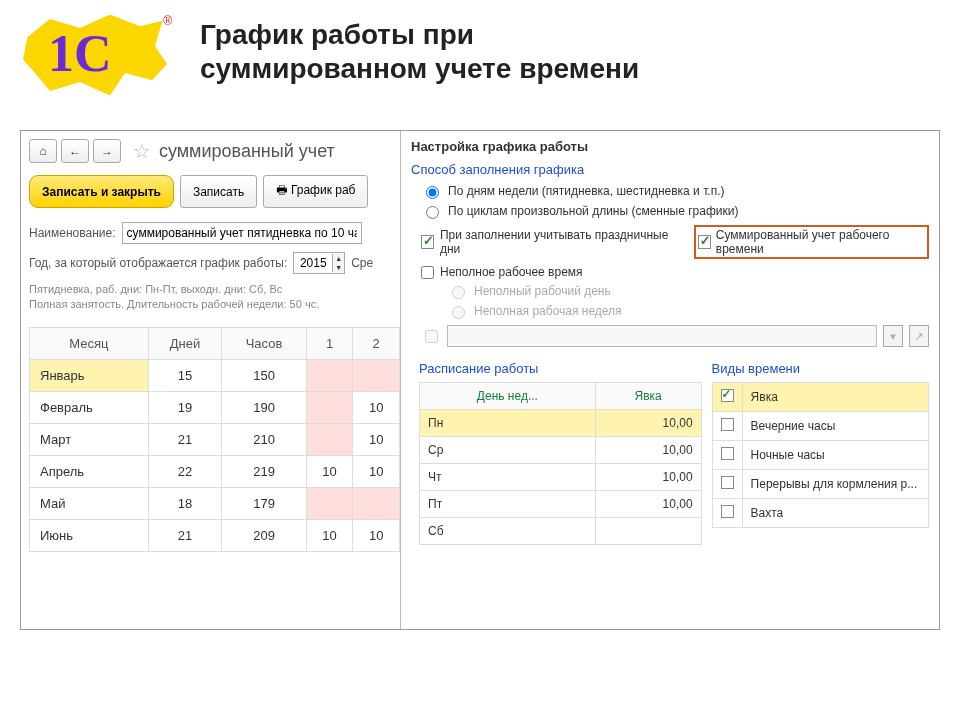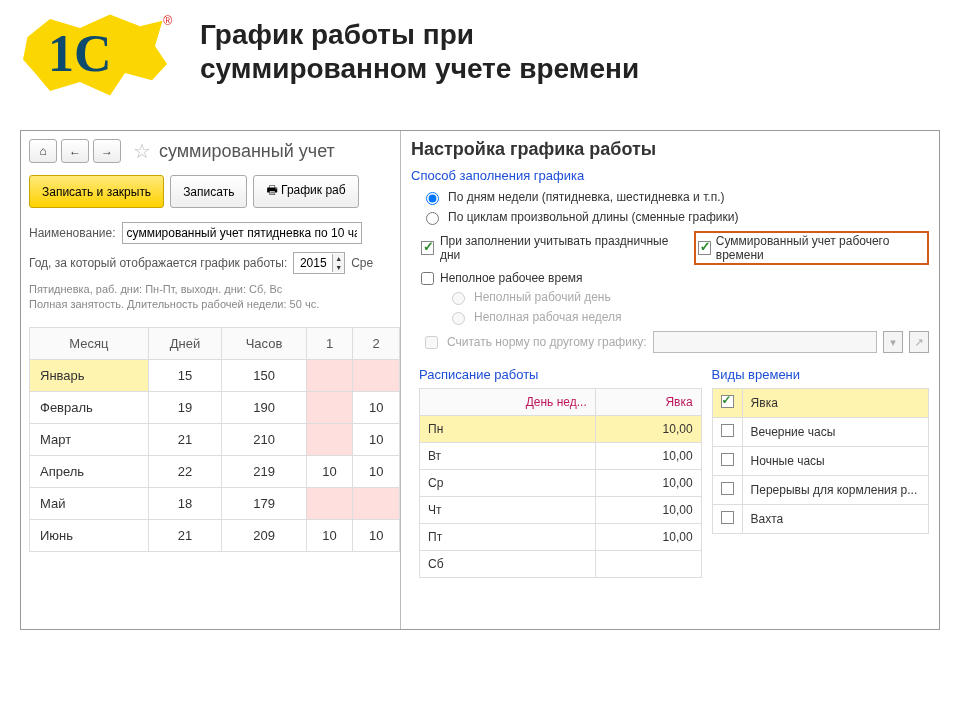--- a/index.html
+++ b/index.html
@@ -31,21 +31,21 @@
     background: #fcd600;
     clip-path: polygon(5% 30%, 20% 10%, 40% 20%, 60% 5%, 80% 18%, 95% 12%, 90% 40%, 98% 60%, 88% 78%, 70% 70%, 60% 95%, 40% 80%, 20% 90%, 10% 70%, 2% 55%);
   }
   .logo-1c {
     position: absolute;
     left: 28px;
     top: 18px;
     font-family: Georgia, serif;
     font-size: 52px;
     font-weight: bold;
-    color: #0c4a6e;
+    color: #6d28d9;
     line-height: 1;
   }
   .logo-reg {
     position: absolute;
     right: 8px;
     top: 4px;
     color: #d22;
     font-size: 12px;
   }
   .page-title {
@@ -112,21 +112,22 @@
     border: 1px solid #aaa;
     background: linear-gradient(#fff,#eee);
     border-radius: 3px;
     padding: 5px 12px;
     cursor: pointer;
     font-size: 12px;
   }
   .btn-primary {
     background: linear-gradient(#ffe97a,#ffd200);
     border-color: #c9a400;
-    font-weight: normal;
+    font-weight: bold;
+    border-radius: 9px;
   }
   .field-row {
     display: flex;
     align-items: center;
     gap: 6px;
     margin-bottom: 8px;
     font-size: 12px;
   }
   .field-row label { color: #555; }
   .txt-input {
@@ -180,21 +181,21 @@
     background: #fafafa;
     color: #555;
     font-weight: normal;
   }
   table.months td.month-name { text-align: left; padding-left: 10px; }
   table.months tr.hl td.month-name { background: #fff3b0; }
   td.pink { background: #ffdede; }
   
   .section-title {
     font-weight: bold;
-    font-size: 18px;
+    font-size: 13px;
     margin-bottom: 8px;
   }
   .green-title {
     color: #1d4ed8;
     font-size: 13px;
     margin: 8px 0 6px 0;
   }
   .radio-row, .check-row {
     display: flex;
     align-items: center;
@@ -264,23 +265,23 @@
     width: 100%;
     font-size: 12px;
   }
   table.schedule th, table.schedule td,
   table.types th, table.types td {
     border: 1px solid #ddd;
     padding: 6px 8px;
   }
   table.schedule th, table.types th {
     background: #fafafa;
-    color: #be185d;
+    color: #15803d;
     font-weight: normal;
-    text-align: right;
+    text-align: center;
   }
   table.schedule td.num { text-align: right; }
   tr.sel td { background: #fff3b0; }
   table.types td.chk { width: 26px; text-align: center; }
   .chkbox {
     display: inline-block;
     width: 13px; height: 13px;
     border: 1px solid #888;
     background: #fff;
     position: relative;
@@ -441,43 +442,38 @@
       <input type="radio" disabled="" style="">
       <span>Неполный рабочий день</span>
     </div>
     <div class="radio-row disabled sub-indent">
       <input type="radio" disabled="" style="">
       <span>Неполная рабочая неделя</span>
     </div>
 
     <div class="norm-row disabled" style="color:#aaa">
       <input type="checkbox" disabled="" style="">
-      <span>Считать норму по другому графику:</span>
       <div class="norm-input"></div>
       <span class="mini-btn">▾</span>
       <span class="mini-btn">↗</span>
     </div>
 
     <div class="two-col">
       <div class="col-left">
         <div class="green-title">Расписание работы</div>
         <table class="schedule">
           <thead>
               <tr id="sched-head">
                 <th>День нед...</th>
                 <th>Явка</th>
               </tr>
             </thead>
           <tbody id="sched-body">
               <tr class="sel">
                 <td>Пн</td>
-                <td class="num">10,00</td>
-              </tr>
-              <tr>
-                <td>Вт</td>
                 <td class="num">10,00</td>
               </tr>
               <tr>
                 <td>Ср</td>
                 <td class="num">10,00</td>
               </tr>
               <tr>
                 <td>Чт</td>
                 <td class="num">10,00</td>
               </tr>

